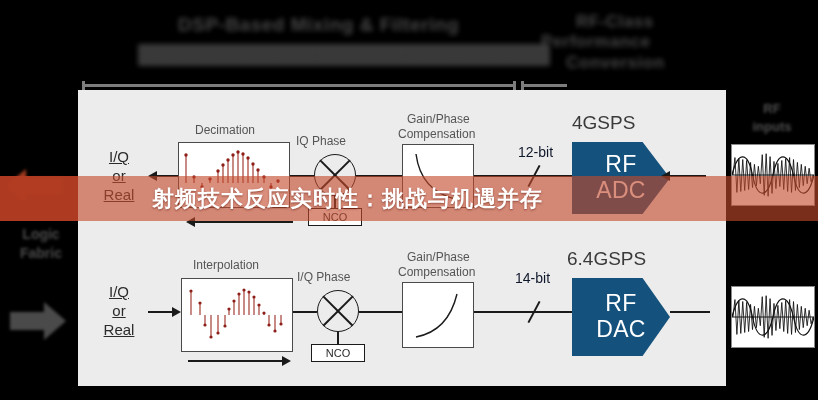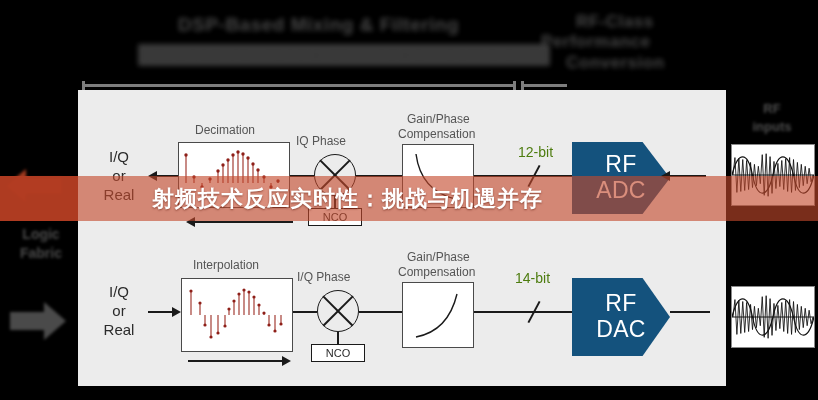--- a/index.html
+++ b/index.html
@@ -46,33 +46,33 @@
   .wirev{position:absolute;background:#1a1a1a;width:1.5px;}
   .box{position:absolute;background:#fff;border:1px solid #4a4a4a;box-sizing:border-box;}
 
   
   .arrow-l,.arrow-r{position:absolute;width:0;height:0;border-top:5px solid transparent;border-bottom:5px solid transparent;}
   .arrow-l{border-right:9px solid #1a1a1a;}
   .arrow-r{border-left:9px solid #1a1a1a;}
 
   
   .iqstack{position:absolute;text-align:center;line-height:1.25;}
-  .iqstack div{color:#2b2b2b;font-size:15px;}
+  .iqstack div{color:#2b2b2b;font-size:15px;text-decoration:underline;}
 
   
   .mixer{position:absolute;width:42px;height:42px;border:1.6px solid #1a1a1a;border-radius:50%;box-sizing:border-box;}
   .mixer .x1,.mixer .x2{position:absolute;left:-1px;top:19px;width:42px;height:1.6px;background:#1a1a1a;}
   .mixer .x1{transform:rotate(45deg);} .mixer .x2{transform:rotate(-45deg);}
 
   .nco{position:absolute;background:#fff;border:1.4px solid #1a1a1a;
        font-size:11px;color:#2b2b2b;text-align:center;box-sizing:border-box;}
 
   
   .gsps{position:absolute;color:#3a3a3a;font-size:19px;white-space:nowrap;}
-  .bits{position:absolute;color:#4d7c0f;font-size:14px;white-space:nowrap;}
+  .bits{position:absolute;color:#0f172a;font-size:14px;white-space:nowrap;}
   .slash{position:absolute;width:2px;height:24px;background:#1a1a1a;transform:rotate(28deg);}
 
   
   .conv{position:absolute;background:#14527d;color:#fff;
         clip-path:polygon(0 0,72% 0,100% 50%,72% 100%,0 100%);
         display:flex;align-items:center;justify-content:center;text-align:center;
         font-size:23px;line-height:1.12;letter-spacing:.3px;
         filter:drop-shadow(2px 2px 1px rgba(0,0,0,.25));}
 
   
@@ -213,20 +213,21 @@
     <div class="box" style="left:324px;top:54px;width:72px;height:64px;">
       <svg width="70" height="62" viewBox="0 0 70 62">
         <path d="M13 9 C16 32, 28 48, 52 54" fill="none" stroke="#1a1a1a" stroke-width="1.4"></path>
       </svg>
     </div>
 
     <div class="wire" style="left:396px;top:85px;width:98px;"></div>
     <div class="slash" style="left:455px;top:74px;"></div>
     <div class="bits" style="left:440px;top:54px;">12-bit</div>
 
+    <div class="gsps" style="left:494px;top:22px;">4GSPS</div>
     <div class="conv" style="left:494px;top:52px;width:98px;height:72px;">
       <div>
         <div>RF</div>
         <div>ADC</div>
       </div>
     </div>
 
     <div class="wire" style="left:592px;top:85px;width:36px;"></div>
     <div class="arrow-l" style="left:583px;top:81px;"></div>
 
@@ -303,20 +304,21 @@
     <div class="box" style="left:324px;top:192px;width:72px;height:66px;">
       <svg width="70" height="64" viewBox="0 0 70 64">
         <path d="M13 54 C34 50, 48 36, 54 11" fill="none" stroke="#1a1a1a" stroke-width="1.4"></path>
       </svg>
     </div>
 
     <div class="wire" style="left:396px;top:221px;width:98px;"></div>
     <div class="slash" style="left:455px;top:210px;"></div>
     <div class="bits" style="left:437px;top:180px;">14-bit</div>
 
+    <div class="gsps" style="left:489px;top:158px;">6.4GSPS</div>
     <div class="conv" style="left:494px;top:188px;width:98px;height:78px;">
       <div>
         <div>RF</div>
         <div>DAC</div>
       </div>
     </div>
 
     <div class="wire" style="left:592px;top:221px;width:40px;"></div>
   </div>
 

